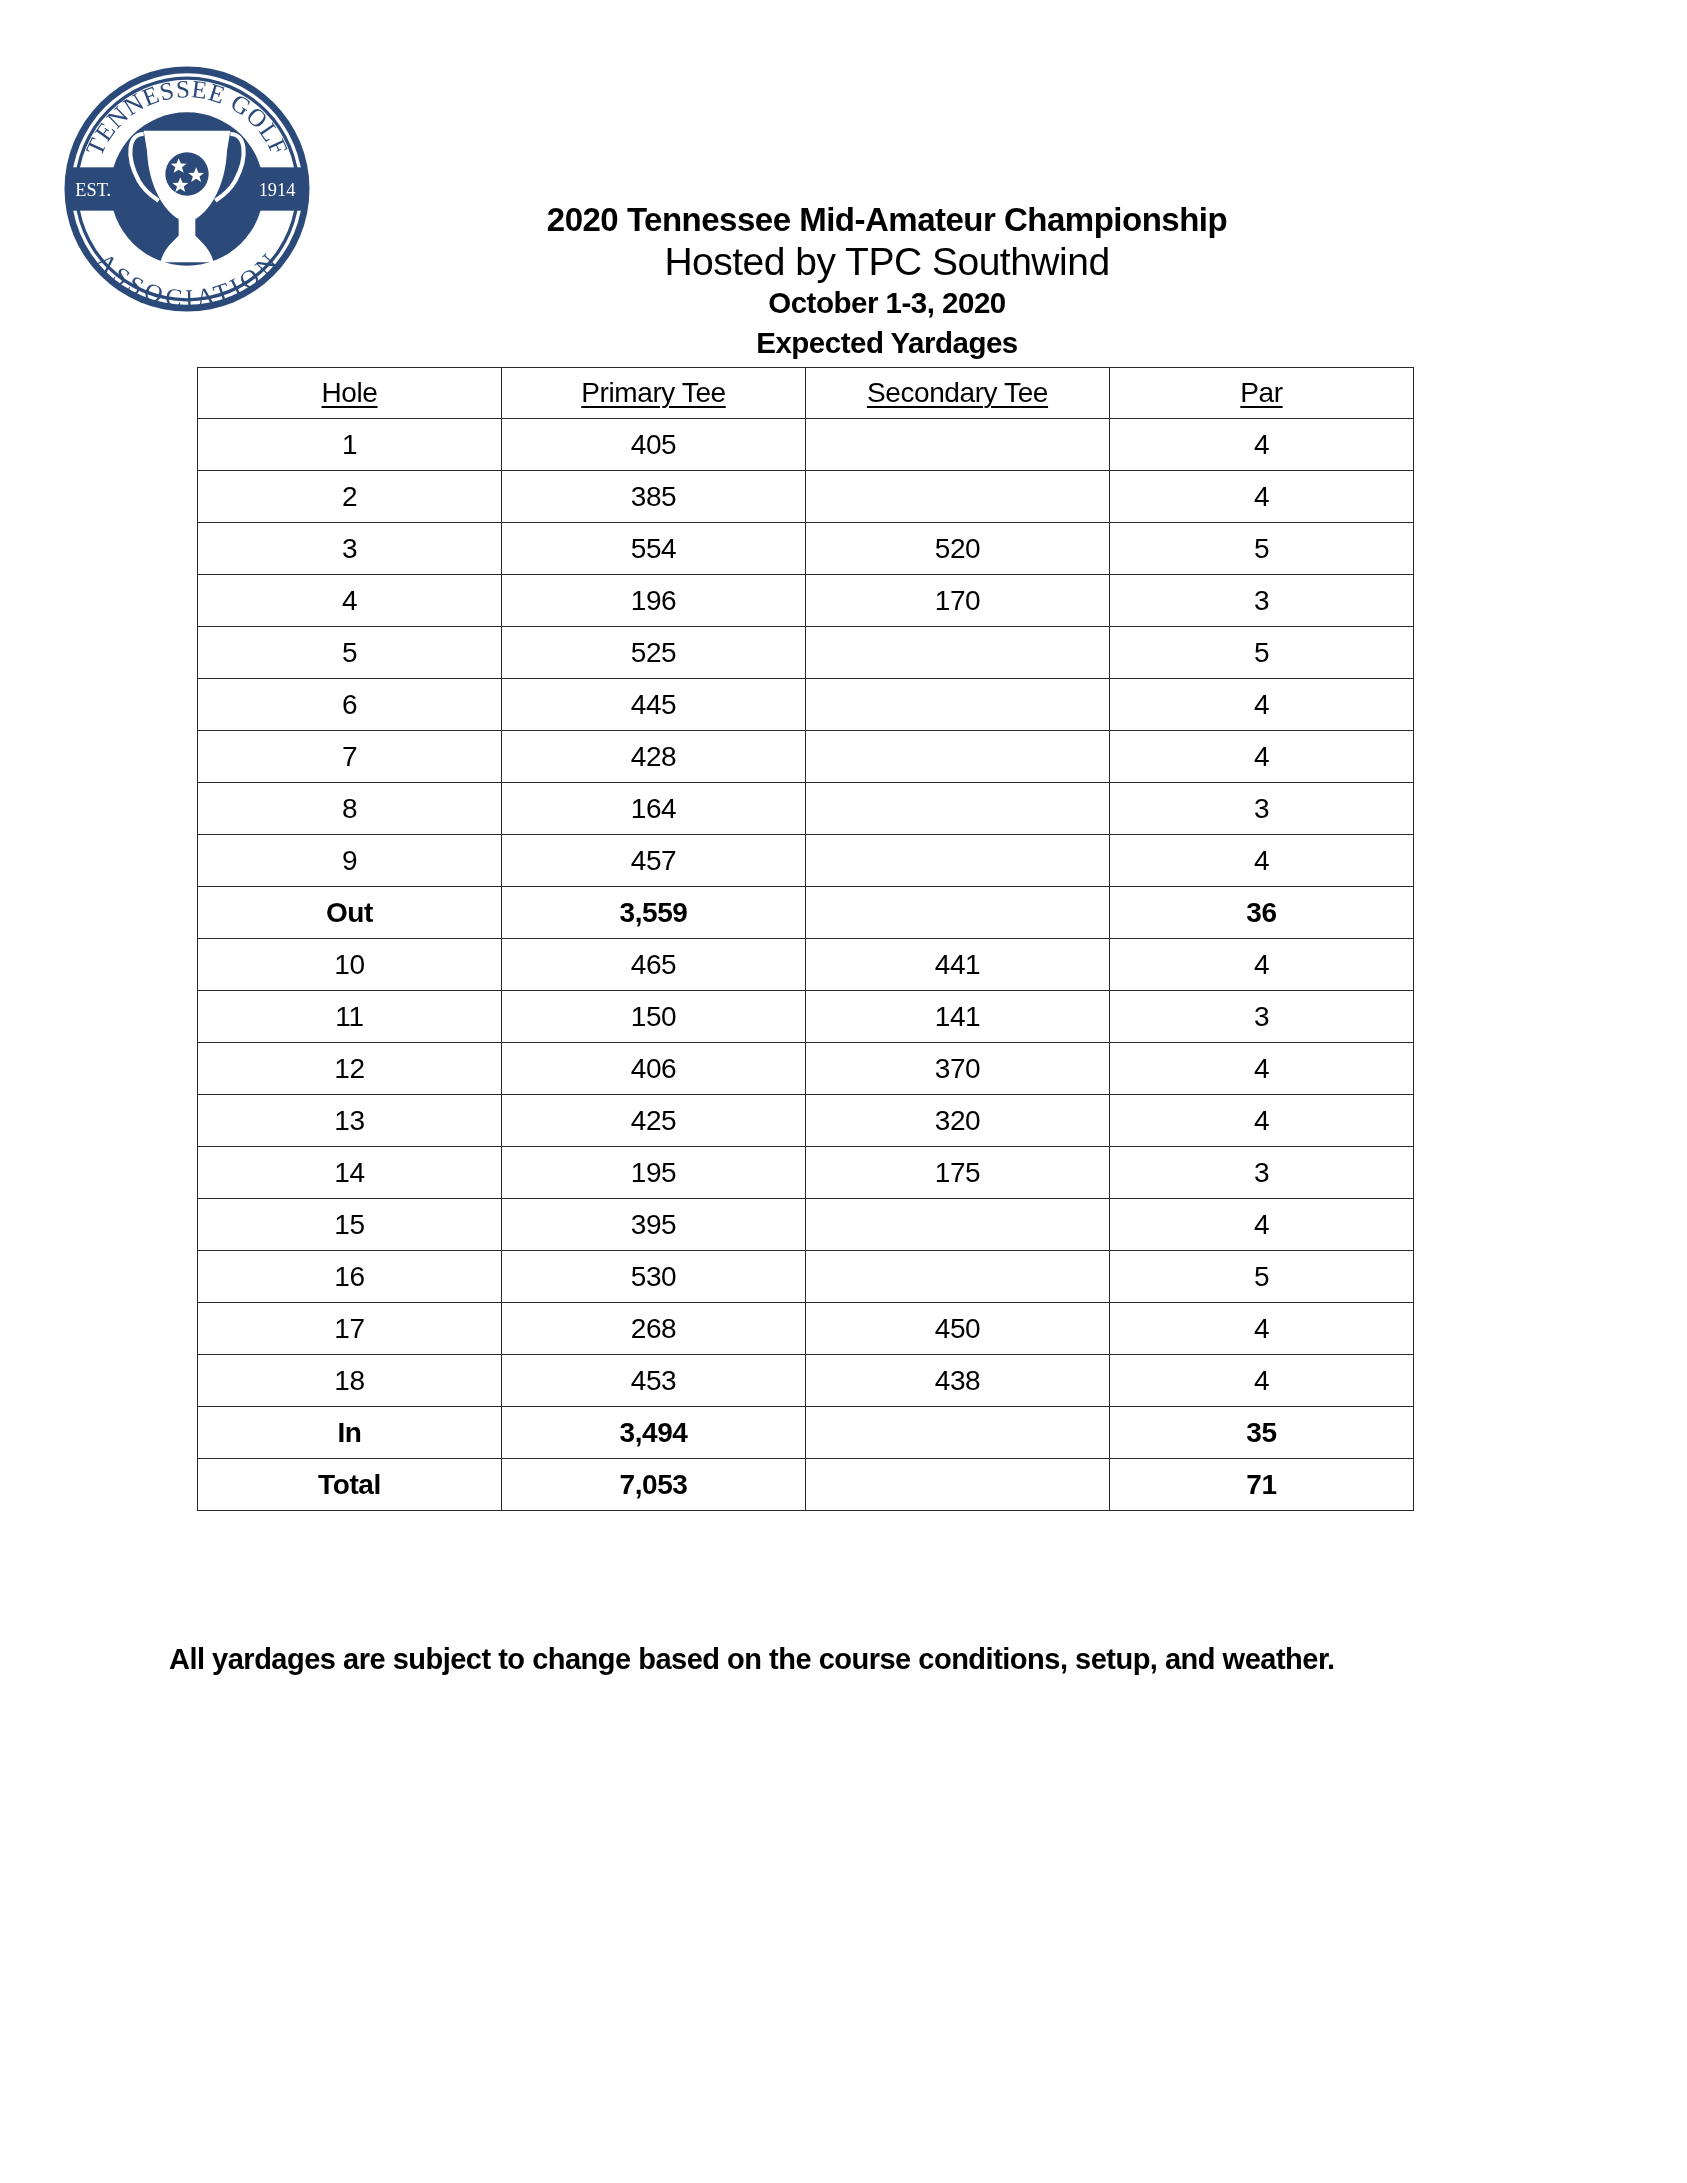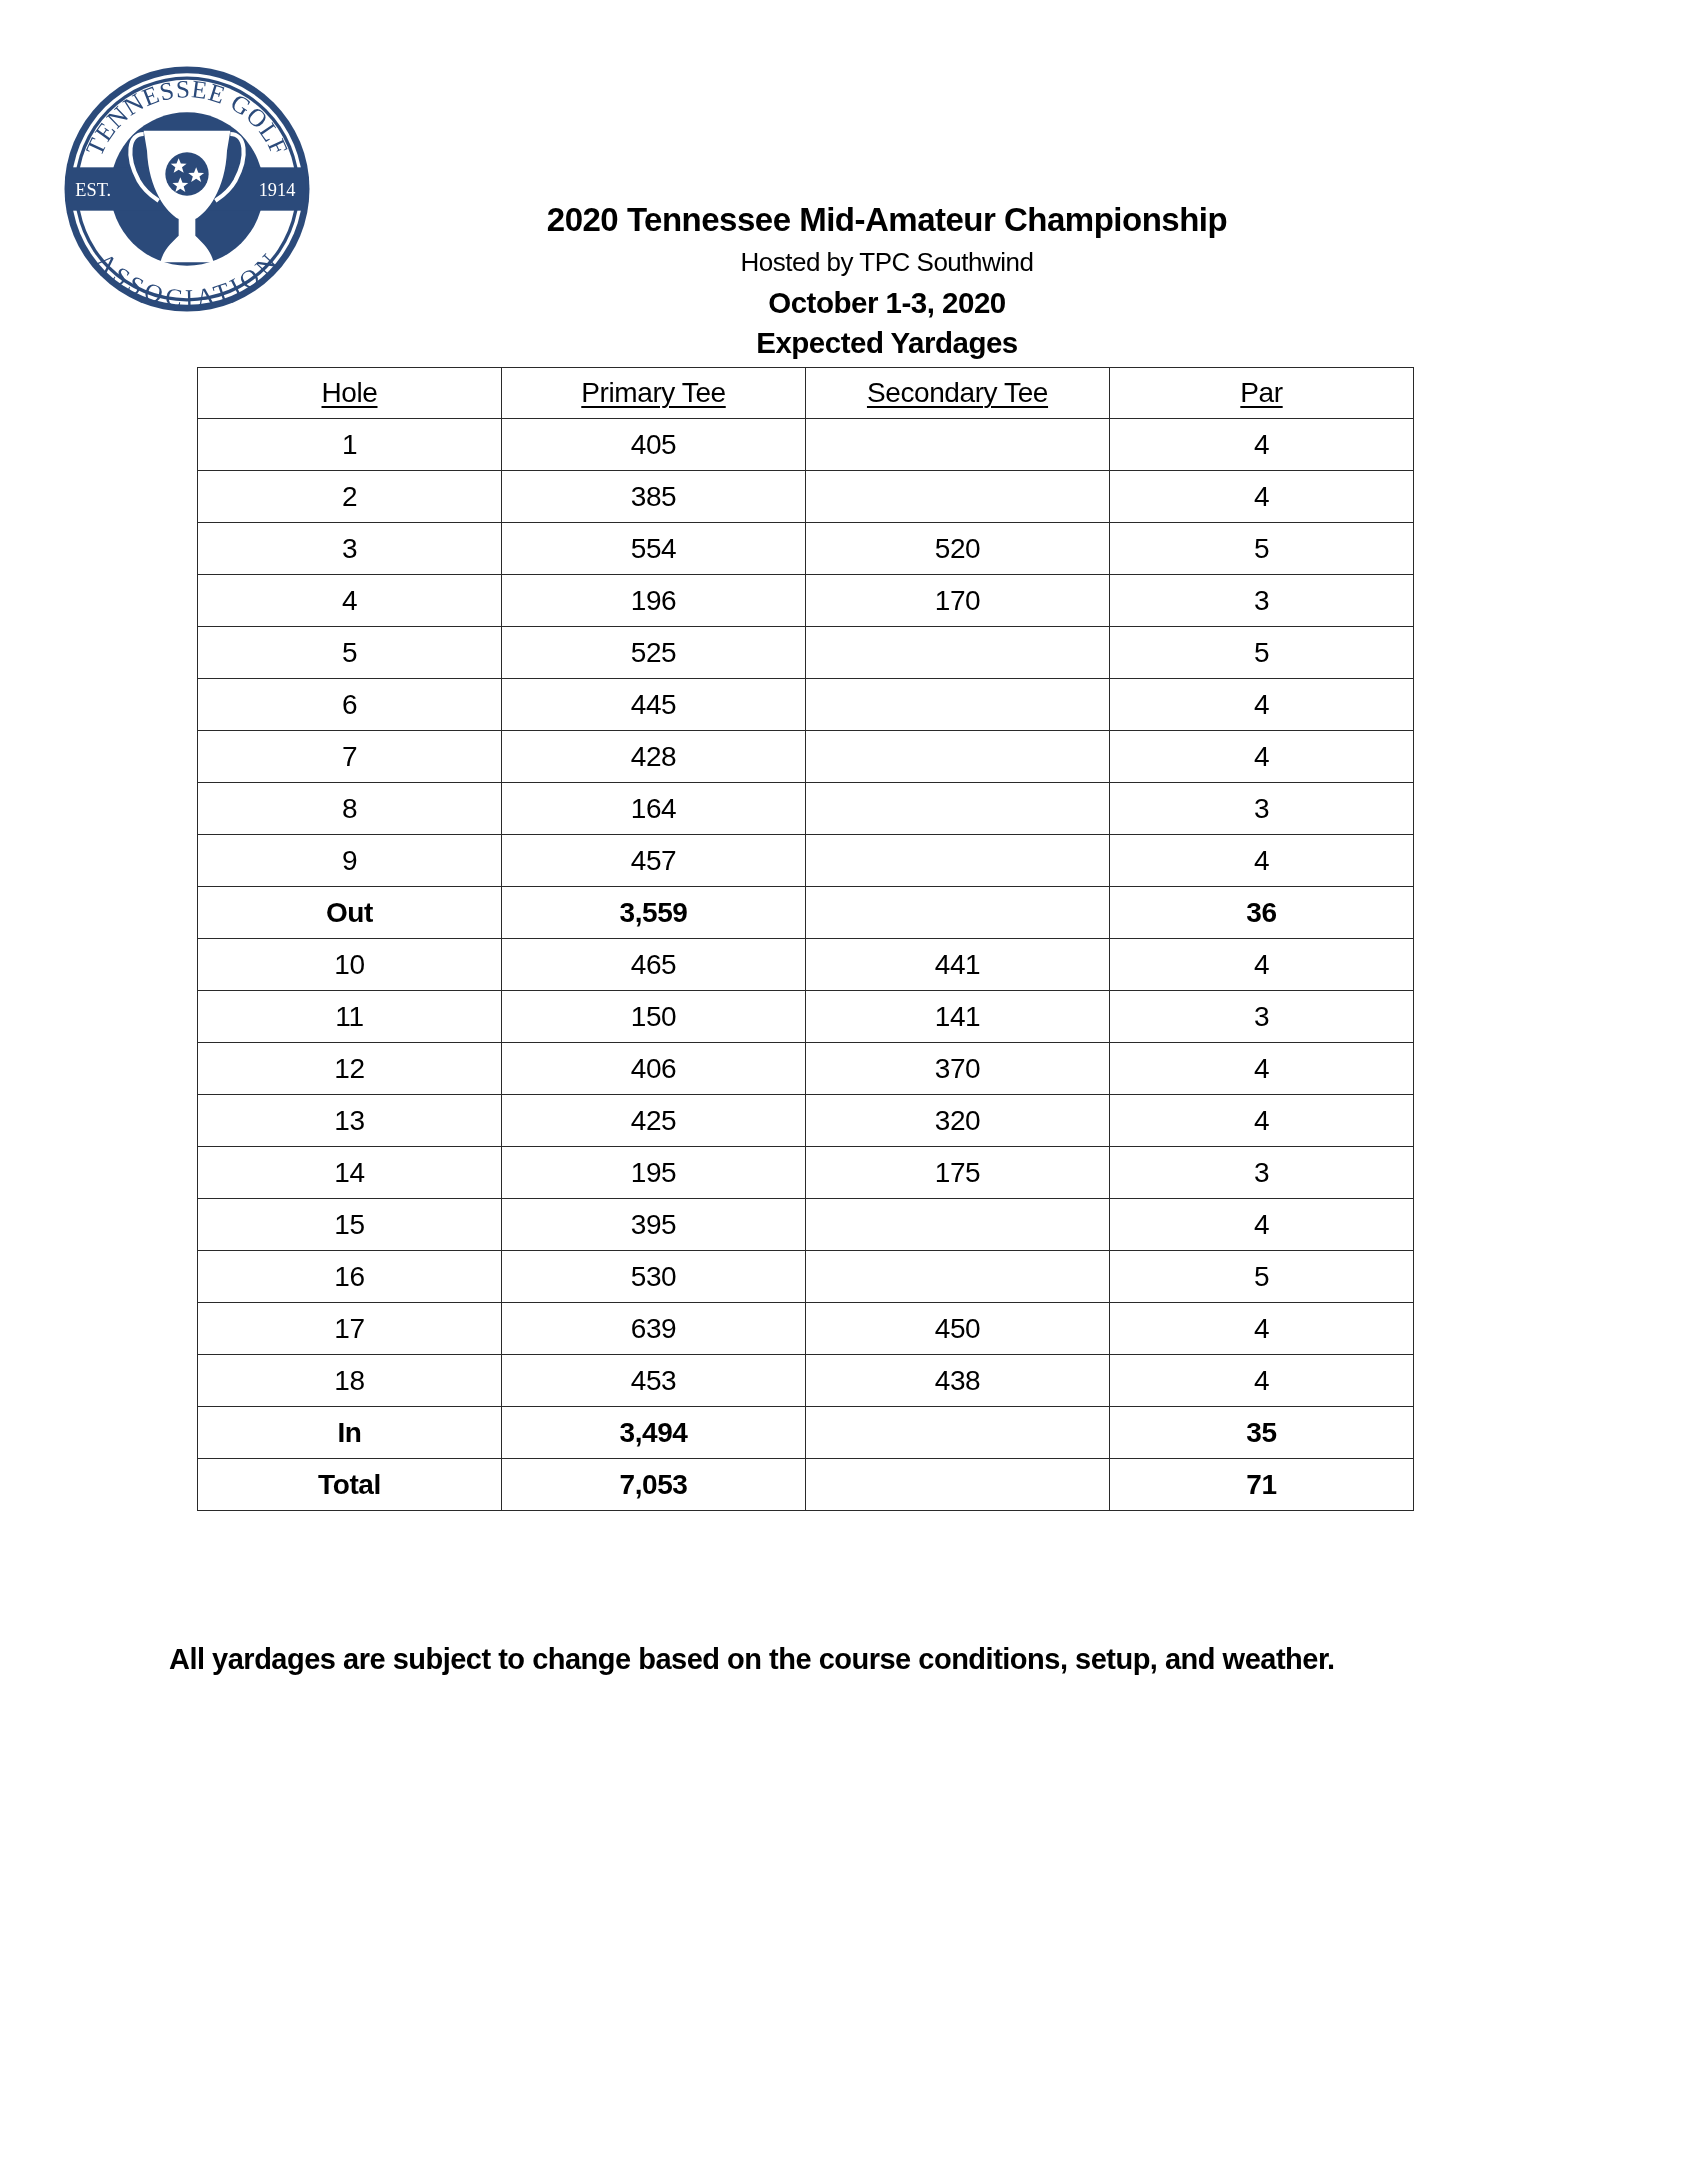--- a/index.html
+++ b/index.html
@@ -1,21 +1,21 @@
 <!DOCTYPE html>
 <html style="font-size:13.5px"><head>
 <meta charset="utf-8">
 <style>
   html, body { margin:0; padding:0; background:#ffffff; }
   body { width:1687px; height:2183px; position:relative; overflow:hidden;
          font-family:"Liberation Sans", sans-serif; color:#000; }
   .logo { position:absolute; left:62px; top:64px; width:250px; height:250px; }
   .titles { position:absolute; left:484px; top:199px; width:806px; text-align:center; }
   .t-title { font-size:33px; font-weight:bold; line-height:42px; letter-spacing:-0.5px; }
-  .t-host { font-size:26px; line-height:42px; letter-spacing:-0.5px; }
+  .t-host { font-size:39px; line-height:42px; letter-spacing:-0.5px; }
   .t-date { font-size:29.5px; font-weight:bold; line-height:40px; letter-spacing:-0.5px; }
   .t-sub { font-size:29.5px; font-weight:bold; line-height:40px; letter-spacing:-0.5px; }
   table.yard { position:absolute; left:197px; top:367px; width:1217px;
                border-collapse:collapse; table-layout:fixed; }
   table.yard td, table.yard th { border:1.7px solid #2a2a2a; text-align:center;
                font-size:28px; letter-spacing:-0.4px; padding:0; vertical-align:middle; }
   table.yard th { height:50px; font-weight:normal; }
   table.yard th span { text-decoration:underline; text-underline-offset:4.2px; text-decoration-thickness:1.7px; }
   table.yard td { height:51px; }
   table.yard tr.bold td { font-weight:bold; }
@@ -176,21 +176,21 @@
         <td>4</td>
       </tr>
       <tr>
         <td>16</td>
         <td>530</td>
         <td></td>
         <td>5</td>
       </tr>
       <tr>
         <td>17</td>
-        <td>639</td>
+        <td>268</td>
         <td>450</td>
         <td>4</td>
       </tr>
       <tr>
         <td>18</td>
         <td>453</td>
         <td>438</td>
         <td>4</td>
       </tr>
       <tr class="bold">

